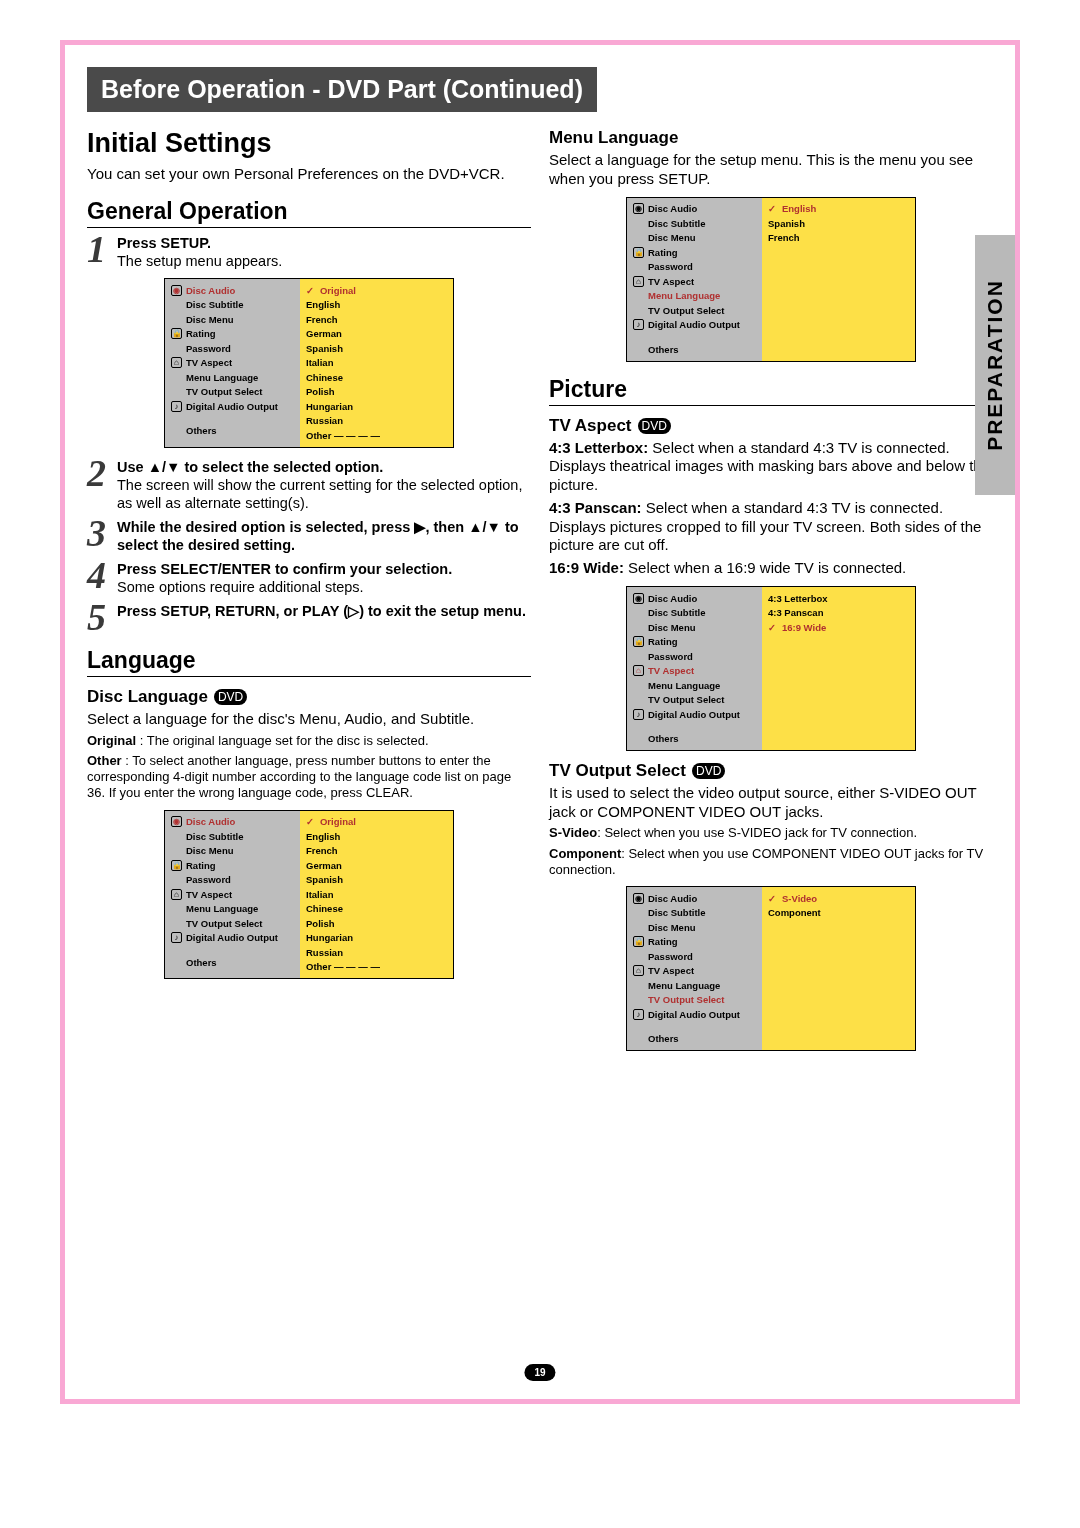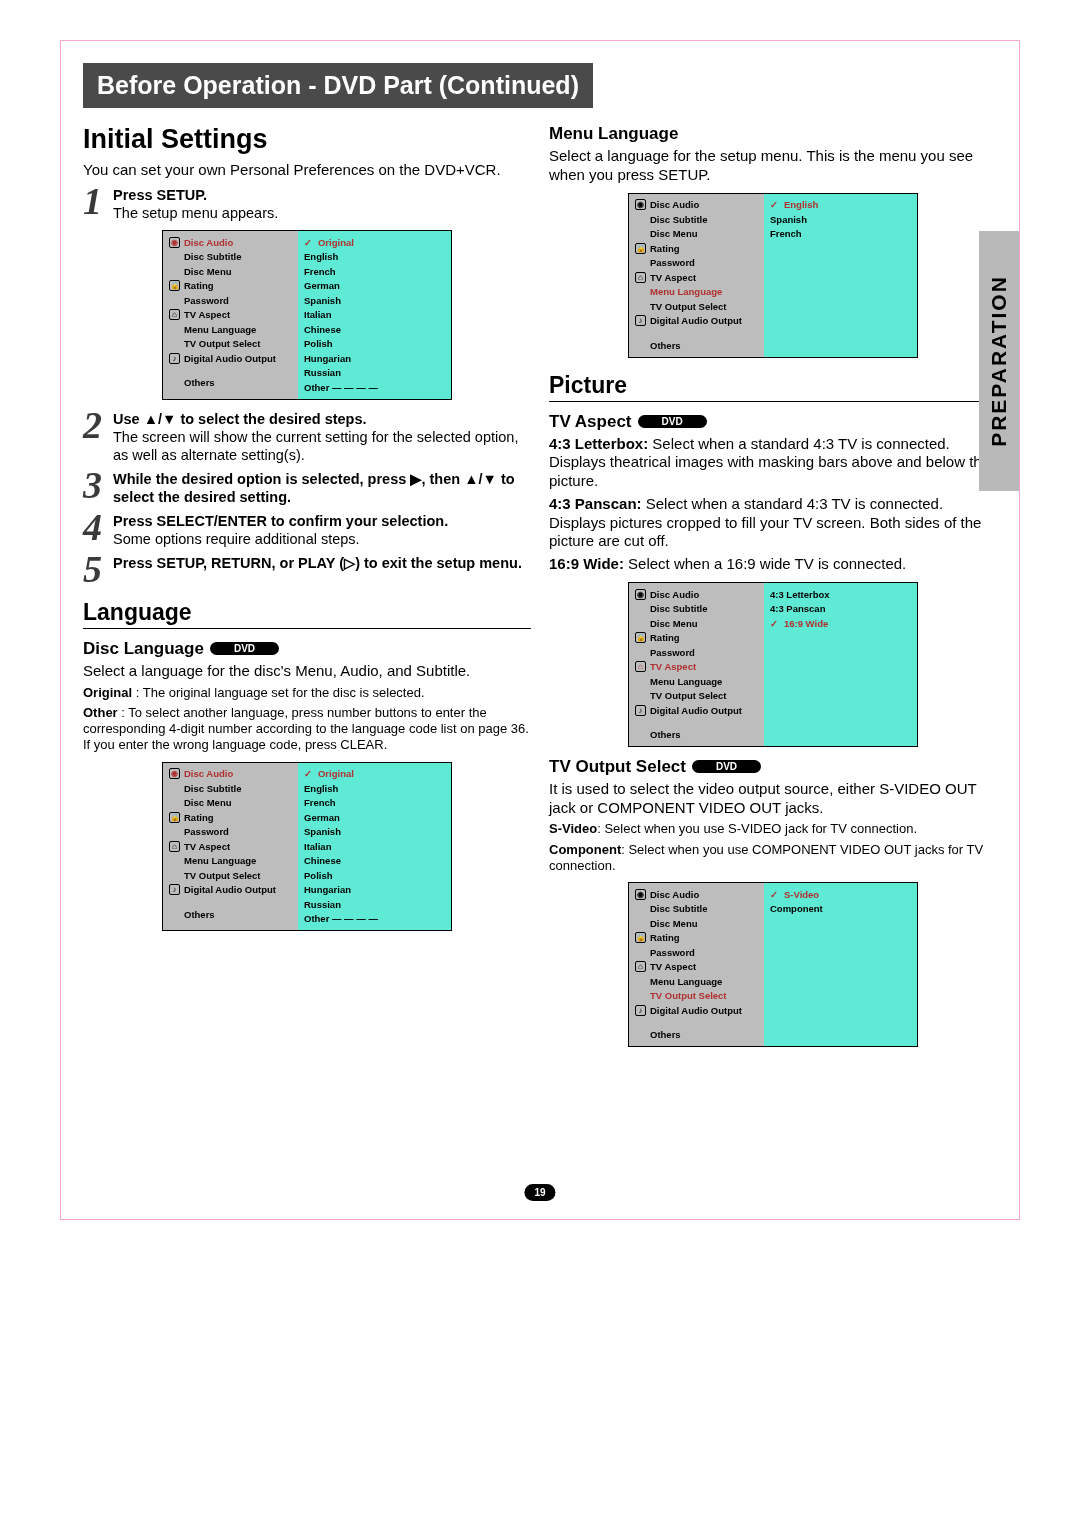--- a/index.html
+++ b/index.html
@@ -5,26 +5,26 @@
   * { box-sizing: border-box; margin: 0; padding: 0; }
   body {
     font-family: Arial, Helvetica, sans-serif;
     background: #fff;
     width: 1080px;
     height: 1528px;
     position: relative;
     color: #000;
   }
   .page {
-    border: 1px solid #f9a8d4;
+    border: 5px solid #f9a8d4;
     position: absolute;
     top: 40px;
     left: 60px;
     width: 960px;
-    height: 1180px;
+    height: 1364px;
     padding: 0;
   }
   .title-bar {
     background: #4a4a4a;
     color: #fff;
     font-size: 25px;
     font-weight: bold;
     padding: 8px 14px;
     margin: 22px 22px 8px 22px;
     display: inline-block;
@@ -72,24 +72,24 @@
     font-size: 17px;
     font-weight: bold;
     margin: 10px 0 3px 0;
     display: flex;
     align-items: center;
     gap: 6px;
   }
   .dvd-pill {
     background: #000;
     color: #fff;
-    font-size: 10px;
-    font-weight: bold;
+    font-size: 12px;
+    font-weight: normal;
     border-radius: 9px;
-    padding: 1px 24px;
+    padding: 1px 4px;
   }
   p.body {
     font-size: 15px;
     line-height: 1.25;
     margin-bottom: 4px;
   }
   p.small {
     font-size: 13px;
     line-height: 1.25;
     margin-bottom: 4px;
@@ -123,21 +123,21 @@
     font-size: 9.5px;
     font-weight: bold;
   }
   .setup-left {
     width: 135px;
     padding: 4px 4px 4px 6px;
     position: relative;
   }
   .setup-right {
     flex: 1;
-    background: #5eead4;
+    background: #fde047;
     padding: 4px 6px;
     color: #000;
   }
   .setup-left .row, .setup-right .row {
     height: 14.5px;
     display: flex;
     align-items: center;
     gap: 4px;
   }
   .setup-left .row.sel { color: #b03030; }
@@ -176,20 +176,21 @@
   <div class="side-tab">
     <span>PREPARATION</span>
   </div>
 
   <div class="content">
 
     <div class="col">
       <h1 class="sec">Initial Settings</h1>
       <p class="body">You can set your own Personal Preferences on the DVD+VCR.</p>
 
+      <h2 class="sec">General Operation</h2>
 
       <div class="step">
         <div class="stepnum">1</div>
         <div class="steptext">
           <b>Press SETUP.</b><br>
           <span>The setup menu appears.</span>
         </div>
       </div>
 
       <div class="setup-box">
@@ -269,21 +270,21 @@
             </div>
           <div class="row">
               <span>Other  — — — —</span>
             </div>
         </div>
       </div>
 
       <div class="step">
         <div class="stepnum">2</div>
         <div class="steptext">
-          <b>Use ▲/▼ to select the desired steps.</b><br>
+          <b>Use ▲/▼ to select the selected option.</b><br>
           <span>The screen will show the current setting for the selected option, as well as alternate setting(s).</span>
         </div>
       </div>
 
       <div class="step">
         <div class="stepnum">3</div>
         <div class="steptext">
           <b>While the desired option is selected, press ▶, then ▲/▼ to select the desired setting.</b>
         </div>
       </div>

